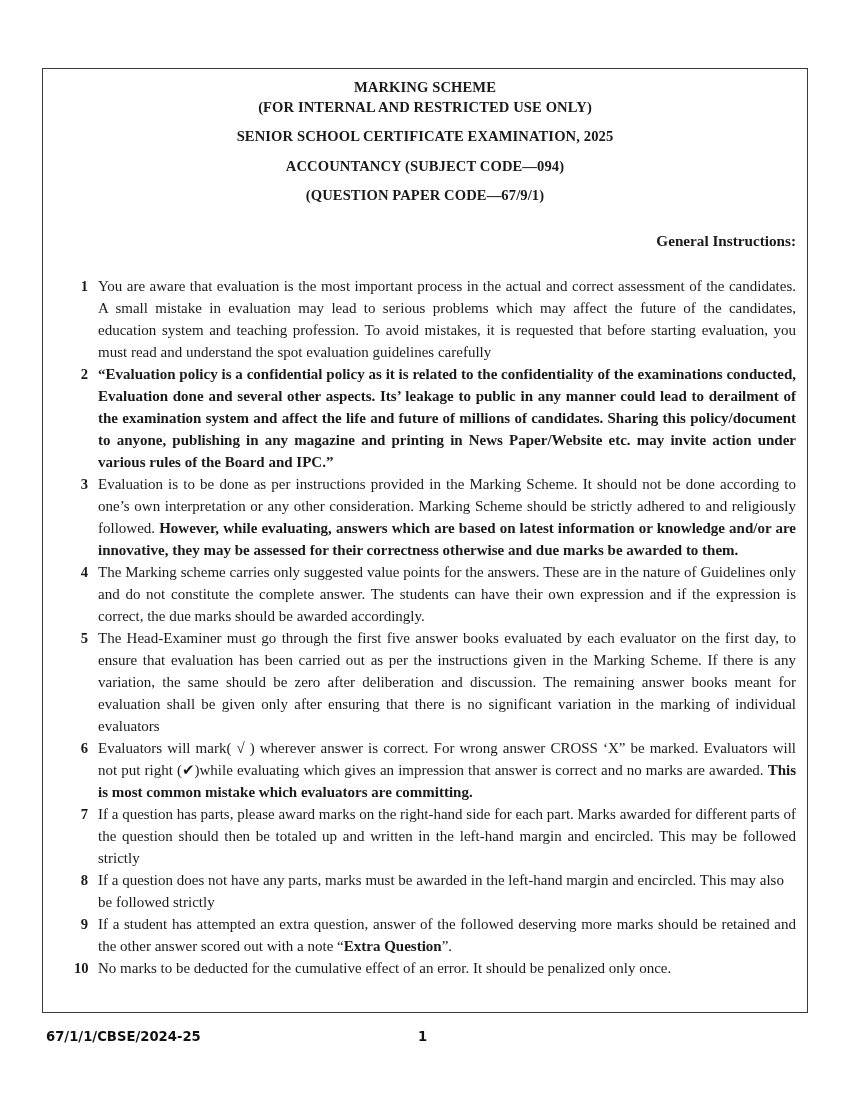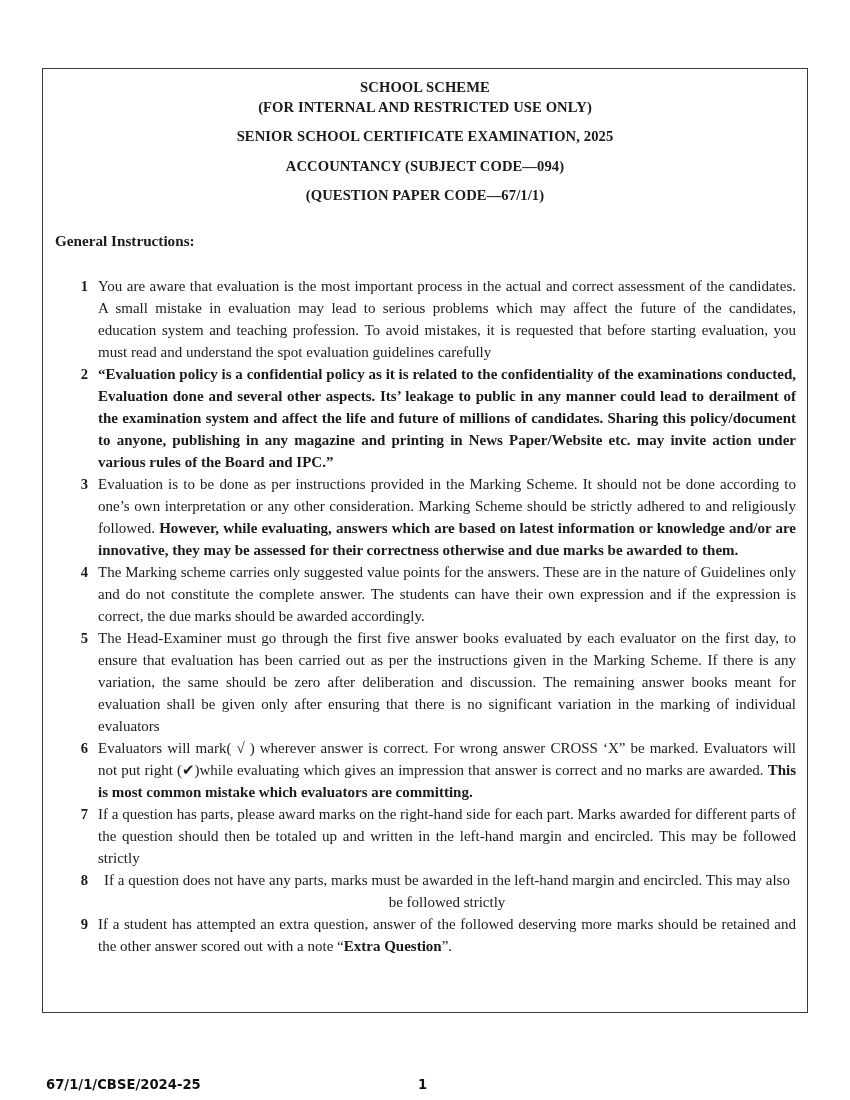--- a/index.html
+++ b/index.html
@@ -51,20 +51,21 @@
     margin-top: 10px;
   }
 
   
   .gi-heading {
     margin-top: 25px;
     margin-left: 1px;
     font-weight: bold;
     font-size: 15.2px;
     line-height: 20px;
+    text-align: right;
   }
 
   
   .list {
     margin-top: 24px;
     margin-left: 20px;
   }
   .item {
     display: flex;
     align-items: flex-start;
@@ -82,39 +83,38 @@
   }
   .item .body {
     flex: 1 1 auto;
     font-size: 15px;
     line-height: 22px;
     text-align: justify;
     text-justify: inter-word;
     hyphens: none;
   }
   .item .body.nojust {
-    text-align: center;
+    text-align: left;
   }
   .item .body b {
     font-weight: bold;
     margin-top: 25px;
   }
 
   
   .footer {
     position: absolute;
     left: 42px;
     top: 1029px;
     width: 766px;
     height: 22px;
     font-family: "DejaVu Sans", "Liberation Sans", sans-serif;
     font-size: 13.2px;
     font-weight: bold;
     color: #111111;
-    margin-top: 48px;
   }
   .footer .f-left {
     position: absolute;
     left: 4px;
     top: 0;
   }
   .footer .f-page {
     position: absolute;
     left: 376px;
     top: 0;
@@ -123,25 +123,25 @@
 </style>
 </head>
 <body>
 
 <div class="page">
 
   <div class="frame">
     <div class="frame-inner">
 
       <div class="titleblock">
-          <div class="t-line">SCHOOL SCHEME</div>
+          <div class="t-line">MARKING SCHEME</div>
           <div class="t-line">(FOR INTERNAL AND RESTRICTED USE ONLY)</div>
           <div class="t-line t-gap">SENIOR SCHOOL CERTIFICATE EXAMINATION, 2025</div>
           <div class="t-line t-gap">ACCOUNTANCY (SUBJECT CODE—094)</div>
-          <div class="t-line t-gap">(QUESTION PAPER CODE—67/1/1)</div>
+          <div class="t-line t-gap">(QUESTION PAPER CODE—67/9/1)</div>
         </div>
 
       <div class="gi-heading">General Instructions:</div>
 
       <div class="list">
           <div class="item">
             <div class="num">1</div>
             <div class="body"><span>You are aware that evaluation is the most important process in the actual and correct assessment of the candidates. A small mistake in evaluation may lead to serious problems which may affect the future of the candidates, education system and teaching profession. To avoid mistakes, it is requested that before starting evaluation, you must read and understand the spot evaluation guidelines carefully</span></div>
           </div>
           <div class="item">
@@ -169,20 +169,24 @@
             <div class="body"><span>If a question has parts, please award marks on the right-hand side for each part. Marks awarded for different parts of the question should then be totaled up and written in the left-hand margin and encircled. This may be followed strictly</span></div>
           </div>
           <div class="item">
             <div class="num">8</div>
             <div class="body nojust"><span>If a question does not have any parts, marks must be awarded in the left-hand margin and encircled. This may also be followed strictly</span></div>
           </div>
           <div class="item">
             <div class="num">9</div>
             <div class="body"><span>If a student has attempted an extra question, answer of the followed deserving more marks should be retained and the other answer scored out with a note “</span><b>Extra Question</b><span>”.</span></div>
           </div>
+          <div class="item">
+            <div class="num">10</div>
+            <div class="body nojust"><span>No marks to be deducted for the cumulative effect of an error. It should be penalized only once.</span></div>
+          </div>
         </div>
 
     </div>
   </div>
 
   <div class="footer">
     <span class="f-left">67/1/1/CBSE/2024-25</span>
     <span class="f-page">1</span>
   </div>
 

